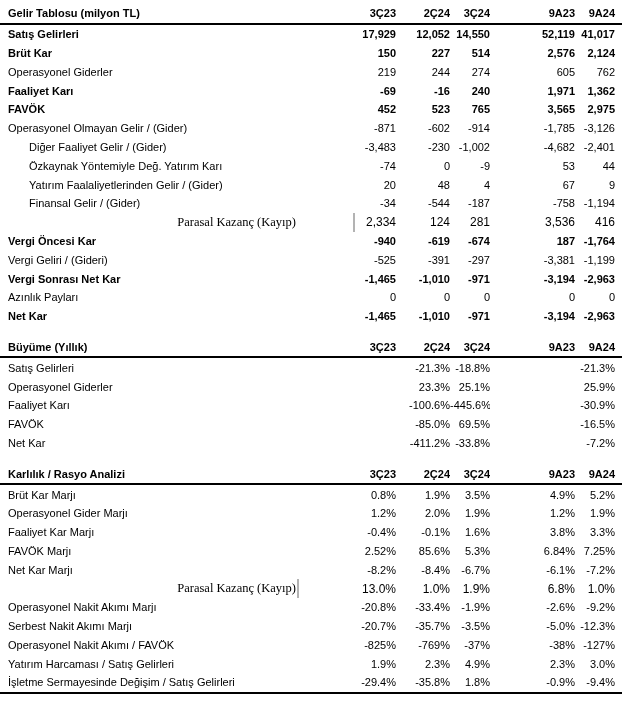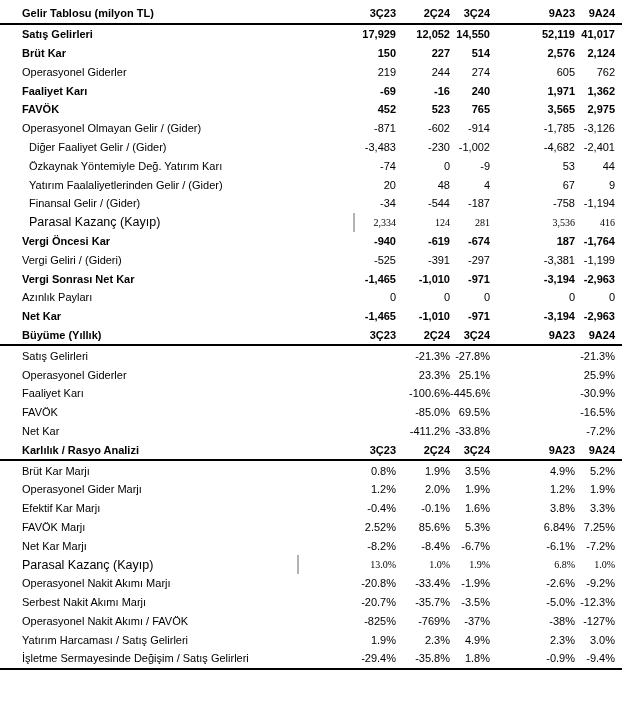--- a/index.html
+++ b/index.html
@@ -10,45 +10,46 @@
     font-family:"Liberation Sans", sans-serif;
     font-size:11px;
     overflow:hidden;
   }
   .sheet { padding-top:4px; }
   table.fin-table {
     border-collapse:collapse;
     table-layout:fixed;
     width:622px;
   }
-  table.fin-table + table.fin-table { margin-top:0; }
+  table.fin-table + table.fin-table { margin-top:12px; }
   th, td {
     padding:0;
     height:18.8px;
     vertical-align:middle;
     white-space:nowrap;
     overflow:hidden;
     font-weight:400;
   }
   thead th {
     border-bottom:2px solid #000;
     font-weight:700;
   }
-  th.label, td.label { text-align:left; padding-left:22px; }
+  th.label, td.label { text-align:left; padding-left:8px; }
   th.num, td.num { text-align:right; }
   td.c5, th.c5 { padding-right:7px; }
   td.bold { font-weight:700; }
   td.indent { padding-left:29px; }
   td.alt {
+    font-family:Liberation Serif, serif;
+    font-size:12.5px;
+    text-align:right;
+  }
+  td.altnum {
     font-family:Liberation Sans, sans-serif;
-    font-size:12.5px;
-  }
-  td.altnum {
-    font-family:Liberation Serif, serif;
-    font-size:10px;
+    font-size:12px;
   }
   td.relcell { position:relative; overflow:visible; }
   .vbar {
     position:absolute;
     top:0; bottom:0;
     width:2px;
     background:#b3b3b3;
   }
   table.s0 .vbar { left:57px; }
   table.s2 .vbar { left:1px; }
@@ -225,21 +226,21 @@
           <th class="num c3">3Ç24</th>
           <th class="num c4">9A23</th>
           <th class="num c5">9A24</th>
         </tr>
       </thead>
       <tbody>
         <tr>
           <td class="label">Satış Gelirleri</td>
           <td class="num c1"></td>
           <td class="num c2">-21.3%</td>
-          <td class="num c3">-27.8%</td>
+          <td class="num c3">-18.8%</td>
           <td class="num c4"></td>
           <td class="num c5">-21.3%</td>
         </tr>
         <tr>
           <td class="label">Operasyonel Giderler</td>
           <td class="num c1"></td>
           <td class="num c2">23.3%</td>
           <td class="num c3">25.1%</td>
           <td class="num c4"></td>
           <td class="num c5">25.9%</td>
@@ -300,21 +301,21 @@
         </tr>
         <tr>
           <td class="label">Operasyonel Gider Marjı</td>
           <td class="num c1">1.2%</td>
           <td class="num c2">2.0%</td>
           <td class="num c3">1.9%</td>
           <td class="num c4">1.2%</td>
           <td class="num c5">1.9%</td>
         </tr>
         <tr>
-          <td class="label">Efektif Kar Marjı</td>
+          <td class="label">Faaliyet Kar Marjı</td>
           <td class="num c1">-0.4%</td>
           <td class="num c2">-0.1%</td>
           <td class="num c3">1.6%</td>
           <td class="num c4">3.8%</td>
           <td class="num c5">3.3%</td>
         </tr>
         <tr>
           <td class="label">FAVÖK Marjı</td>
           <td class="num c1">2.52%</td>
           <td class="num c2">85.6%</td>

